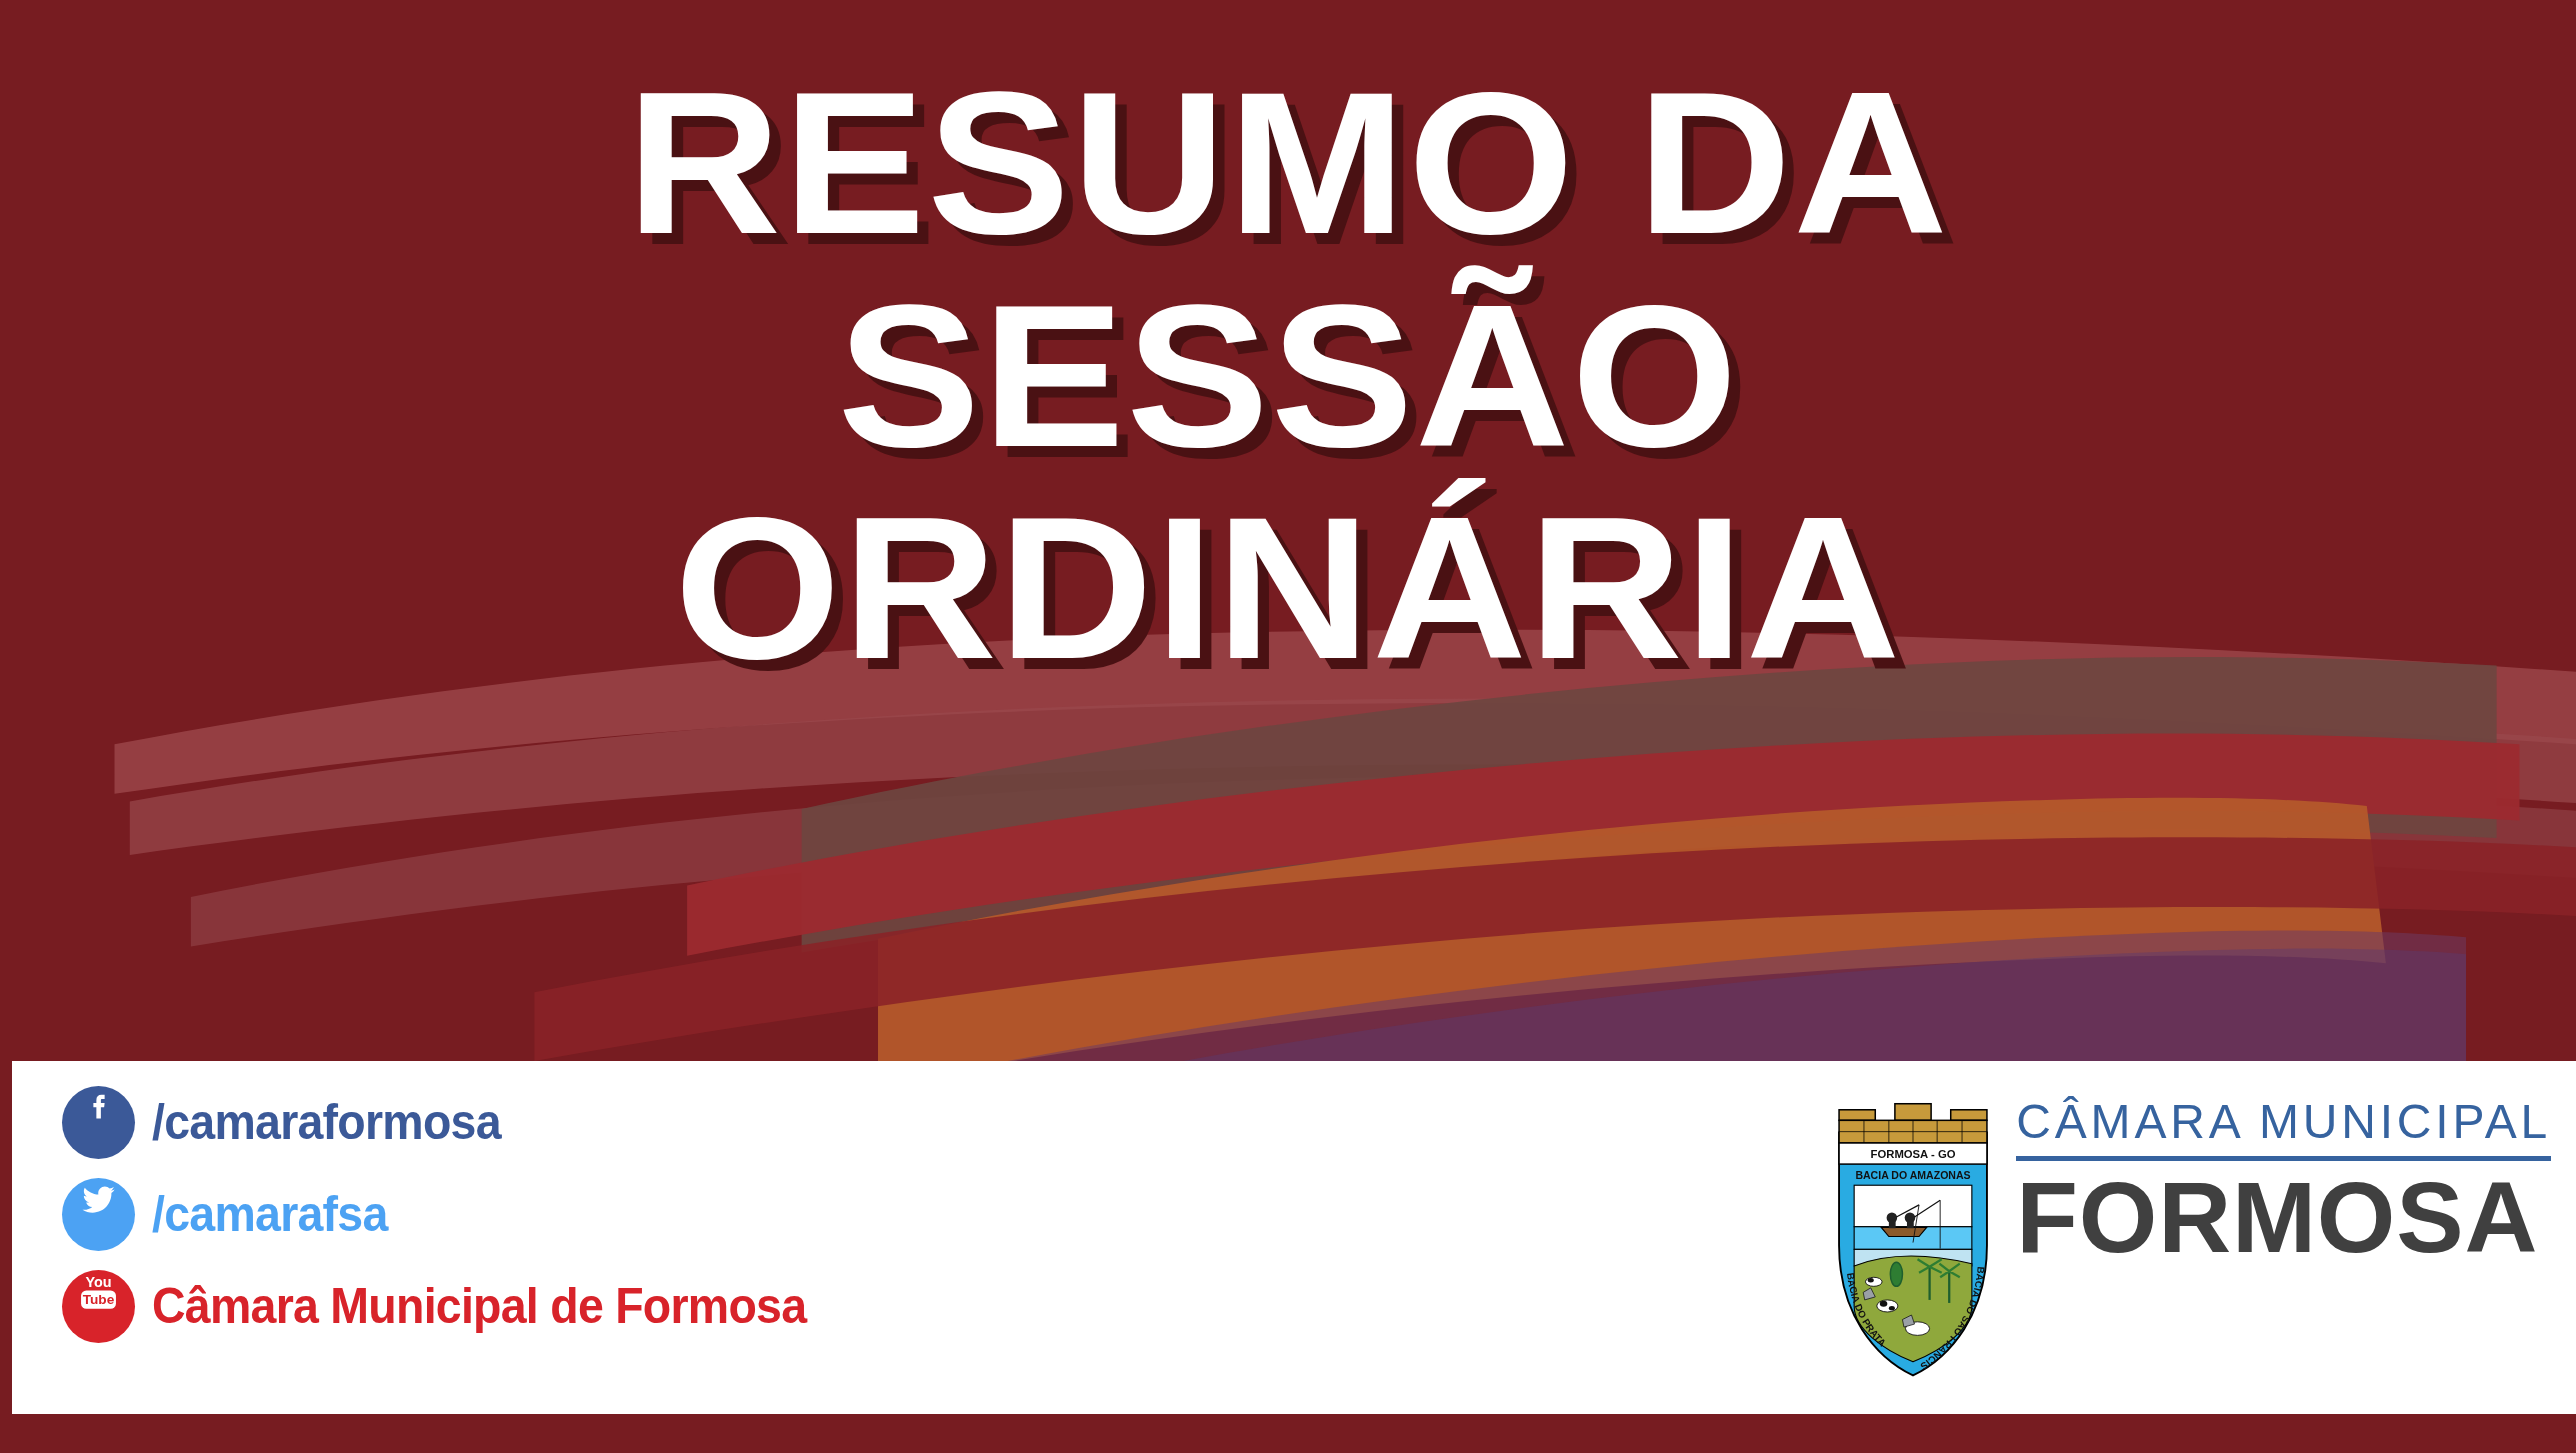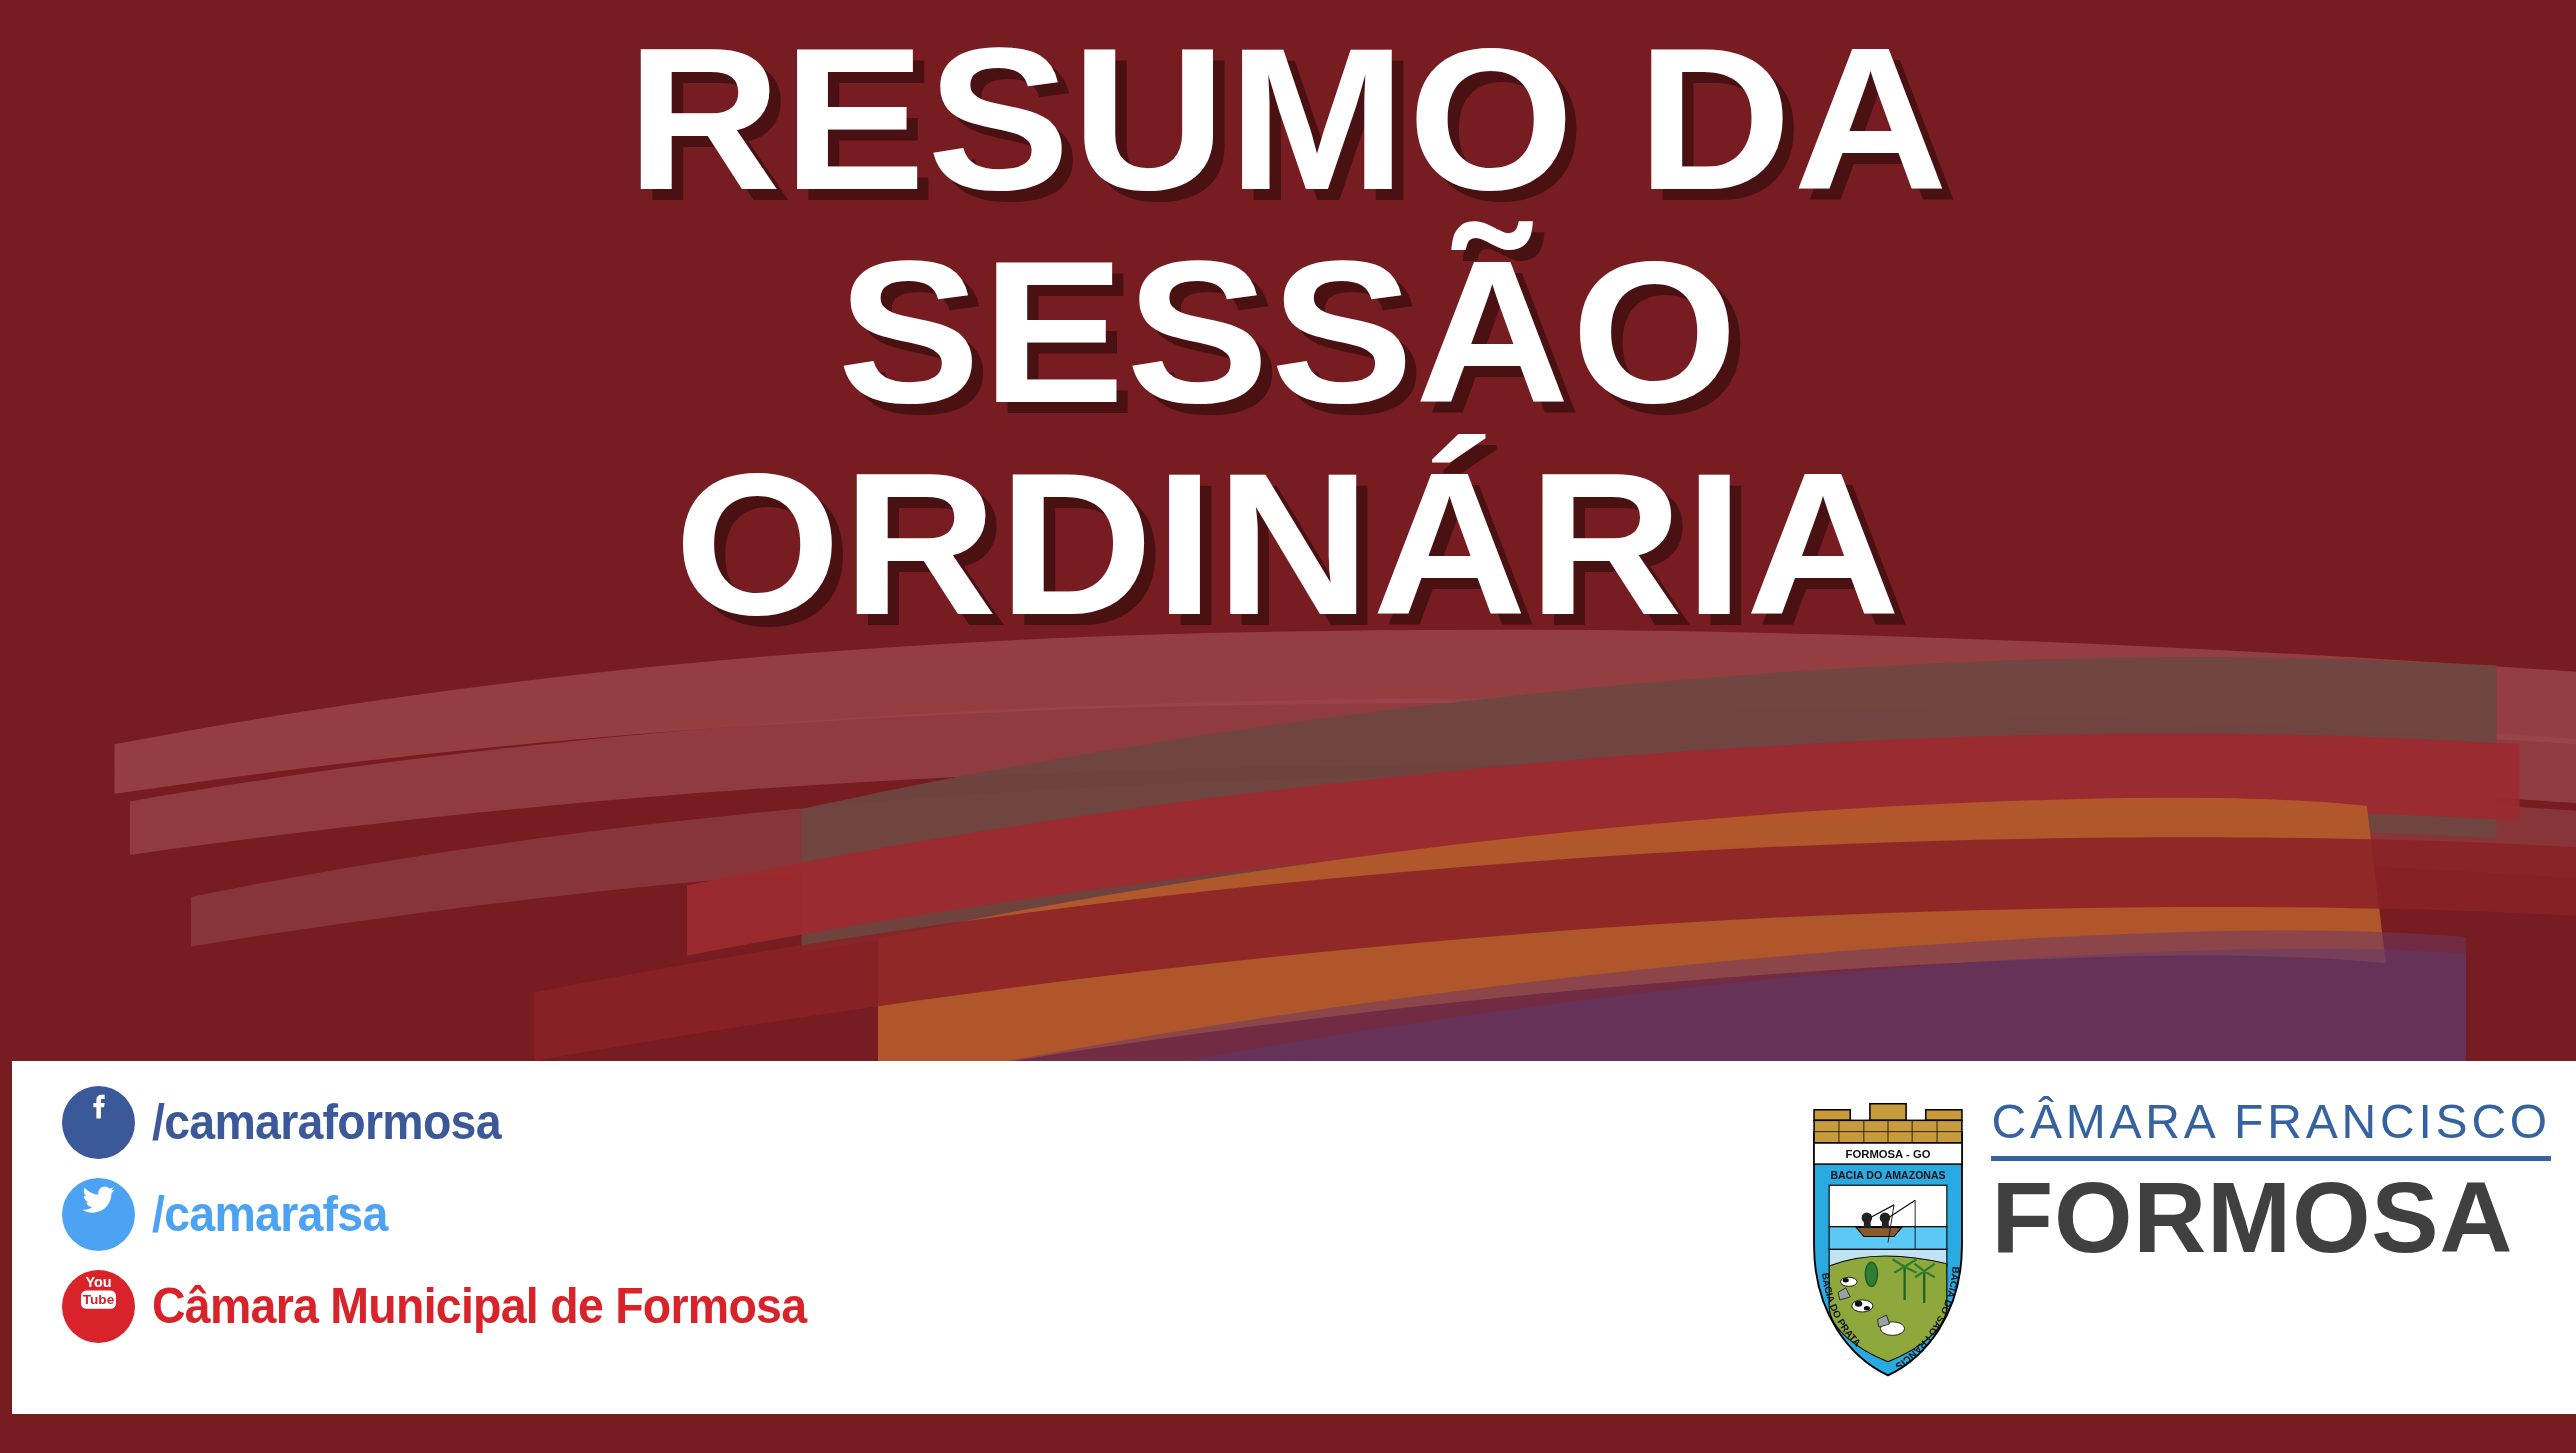--- a/index.html
+++ b/index.html
@@ -42,21 +42,21 @@
   .title-stack {
     position: absolute;
     left: 0;
     top: 0;
     width: 2576px;
     height: 1061px;
     display: flex;
     flex-direction: column;
     align-items: center;
     justify-content: flex-start;
-    padding-top: 24px;
+    padding-top: 68px;
     box-sizing: border-box;
   }
 
   .title-line {
     color: #ffffff;
     font-family: "Liberation Sans", sans-serif;
     font-weight: bold;
     font-size: 202px;
     line-height: 0.95;
     letter-spacing: 1.5px;
@@ -325,21 +325,21 @@
         </defs>
         <text fill="#111" font-family="Liberation Sans, sans-serif" font-size="13" font-weight="bold">
           <textPath href="#leftArc" startOffset="4%"><tspan>BACIA DO PRATA</tspan></textPath>
         </text>
         <text fill="#111" font-family="Liberation Sans, sans-serif" font-size="13" font-weight="bold">
           <textPath href="#rightArc" startOffset="2%"><tspan>BACIA DO SAO FRANCISCO</tspan></textPath>
         </text>
       </svg>
 
       <div class="brand-text">
-        <div class="brand-top">CÂMARA FRANCISCO</div>
+        <div class="brand-top">CÂMARA MUNICIPAL</div>
         <div class="brand-rule"></div>
         <div class="brand-main">FORMOSA</div>
       </div>
 
     </div>
   </div>
 
   <div class="bottom-bar"></div>
 </div>
 

